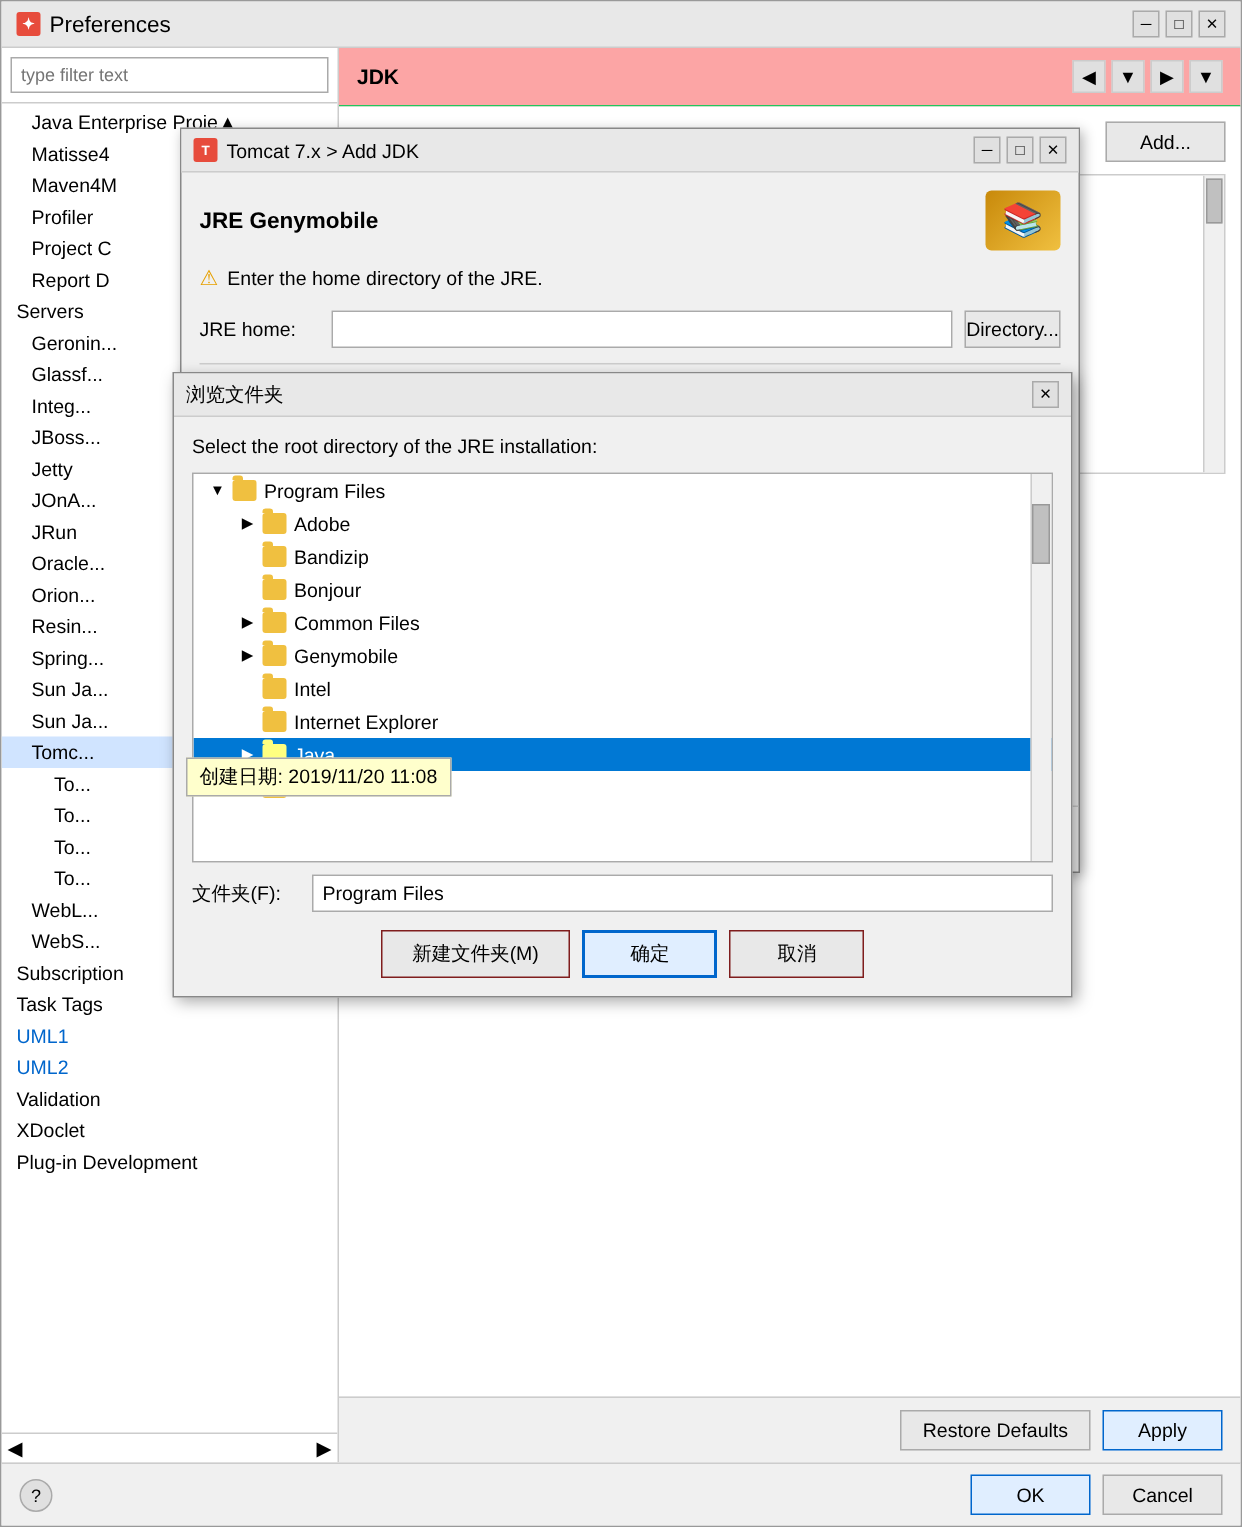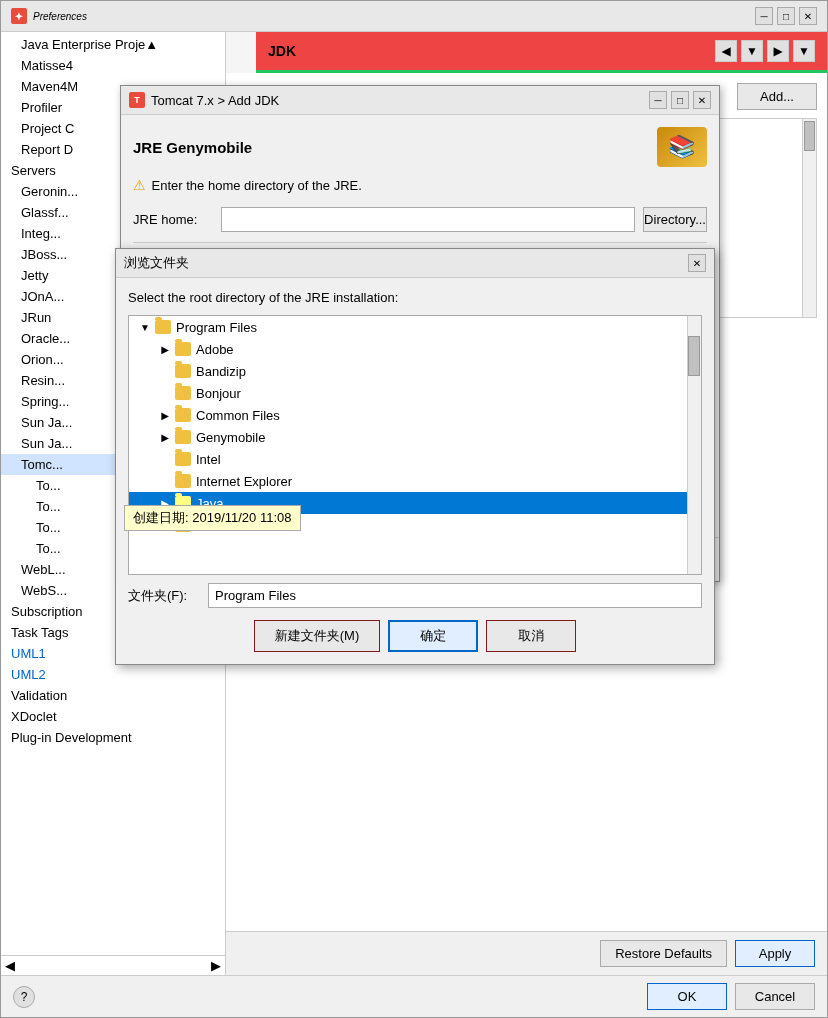--- a/index.html
+++ b/index.html
@@ -29,21 +29,21 @@
       align-items: center;
       gap: 6px;
     }
     .title-bar-icon {
       width: 16px; height: 16px;
       background: #e74c3c;
       border-radius: 2px;
       display: inline-flex; align-items: center; justify-content: center;
       color: white; font-size: 10px; font-weight: bold;
     }
-    .title-bar-title { font-size: 10px; font-weight: normal; font-style: italic; }
+    .title-bar-title { font-size: 15px; font-weight: normal; }
     .title-bar-controls { display: flex; gap: 4px; }
     .title-btn {
       width: 18px; height: 18px;
       border: 1px solid #aaa;
       background: #e0e0e0;
       cursor: pointer;
       display: flex; align-items: center; justify-content: center;
       font-size: 10px;
     }
 
@@ -101,26 +101,25 @@
 
     
     .right-panel {
       flex: 1;
       display: flex;
       flex-direction: column;
       background: #f5f5f5;
     }
     .panel-header {
       padding: 8px 12px;
-      border-bottom: 3px solid #22c55e;
+      border-bottom: 1px solid #22c55e;
       display: flex;
       align-items: center;
       justify-content: space-between;
-      background: #ef4444;
-      margin-left: 30px;
+      background: #fca5a5;
     }
     .panel-title { font-size: 14px; font-weight: bold; }
     .panel-nav { display: flex; gap: 4px; }
     .nav-btn {
       width: 22px; height: 22px;
       border: 1px solid #ccc;
       background: #e0e0e0;
       cursor: pointer;
       display: flex; align-items: center; justify-content: center;
       font-size: 12px;
@@ -391,20 +390,23 @@
     <div class="title-bar-controls">
       <button class="title-btn">─</button>
       <button class="title-btn">□</button>
       <button class="title-btn">✕</button>
     </div>
   </div>
 
   <div class="main-content">
 
     <div class="sidebar">
+      <div class="search-box">
+        <input class="search-input" type="text" placeholder="type filter text" style="">
+      </div>
       <div class="sidebar-list">
         <div class="sidebar-item indent1">Java Enterprise Proje▲</div>
         <div class="sidebar-item indent1">Matisse4</div>
         <div class="sidebar-item indent1">Maven4M</div>
         <div class="sidebar-item indent1">Profiler</div>
         <div class="sidebar-item indent1">Project C</div>
         <div class="sidebar-item indent1">Report D</div>
         <div class="sidebar-item">Servers</div>
         <div class="sidebar-item indent1">Geronin...</div>
         <div class="sidebar-item indent1">Glassf...</div>

